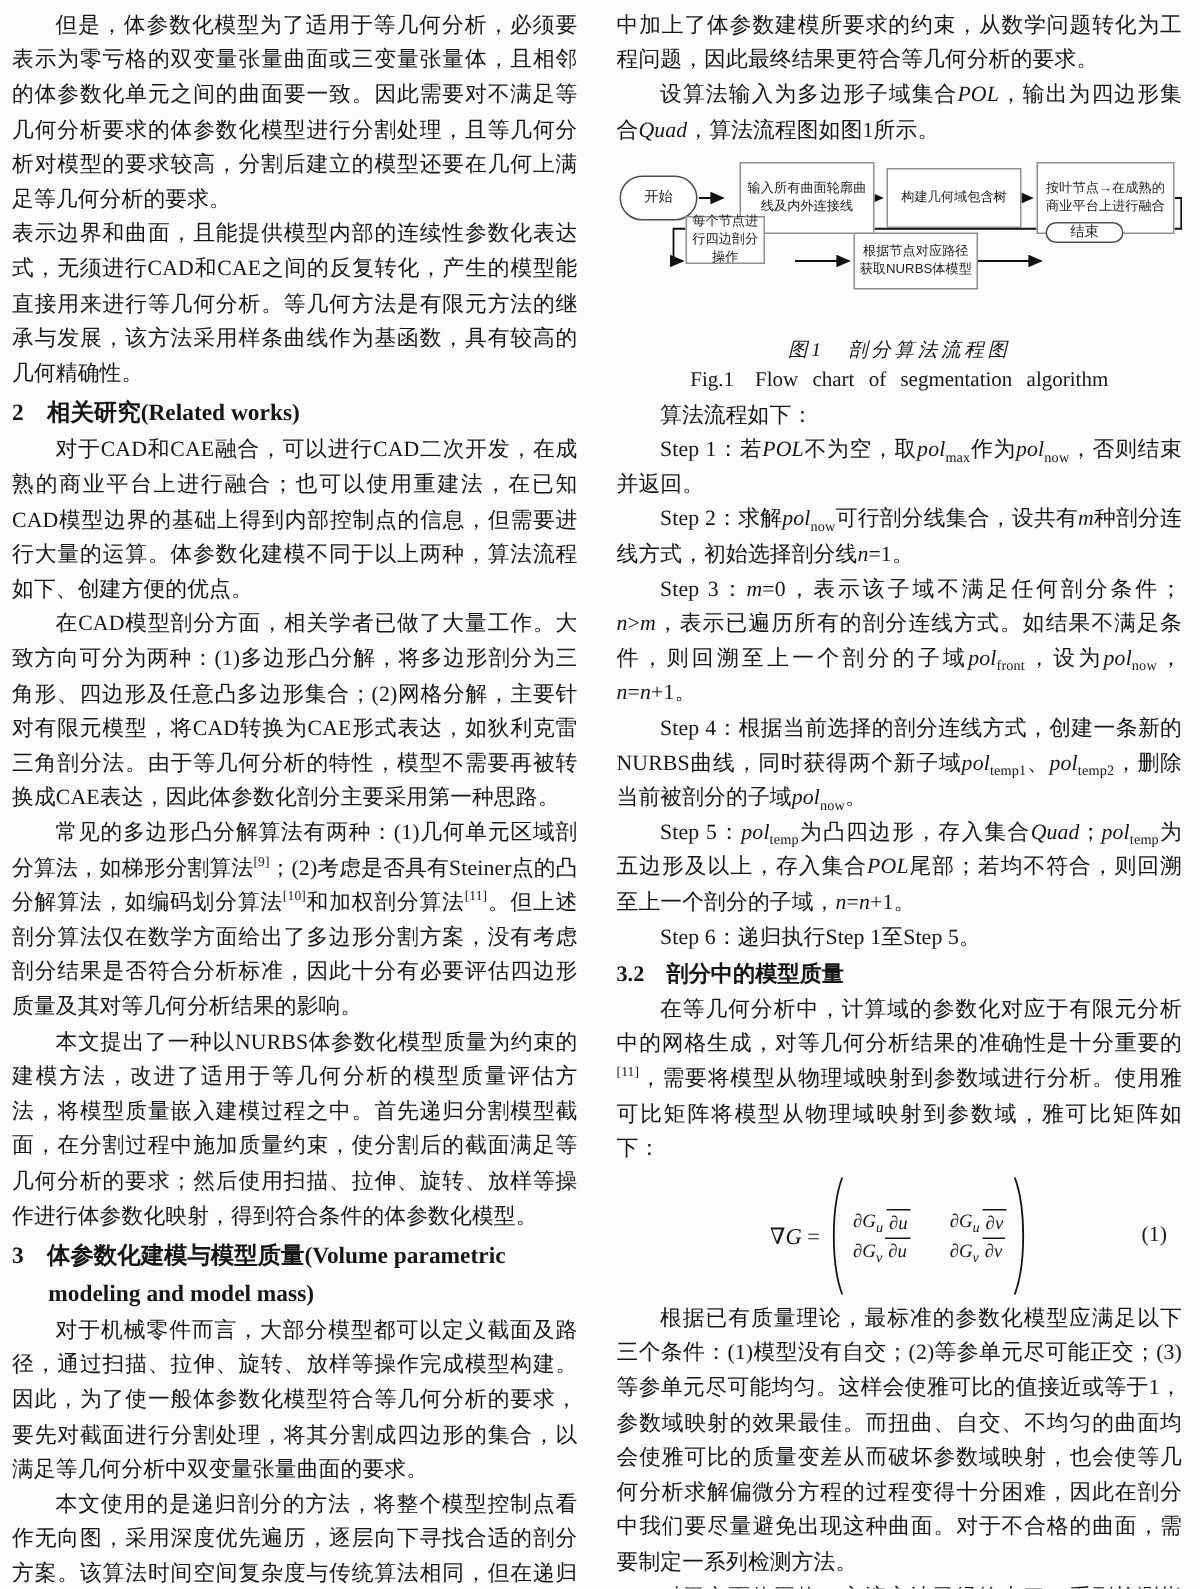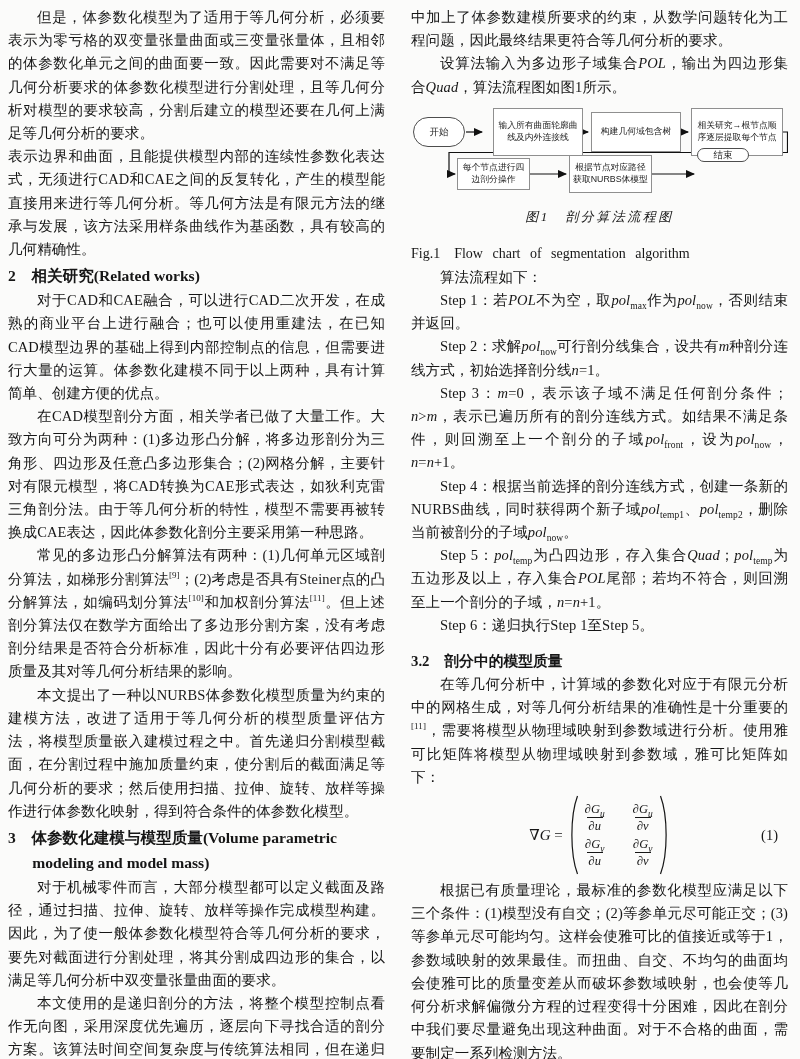--- a/index.html
+++ b/index.html
@@ -9,57 +9,57 @@
     font-family:"Liberation Serif","DejaVu Serif",serif;
   }
   .page{display:flex;gap:26px;box-sizing:border-box;width:800px;height:1059px;padding:6px 12px 0 8px;}
   .col{flex:1 1 0;min-width:0;overflow:hidden;}
   p.body{margin:0;font-size:14.5px;line-height:23.2px;text-align:justify;letter-spacing:.1px;}
   p.ind{text-indent:2em;}
   sup{font-size:9px;line-height:0;}
   sub{font-size:9.5px;line-height:0;}
   .h2{font-size:15.6px;line-height:25px;margin:2px 0 1px;font-weight:bold;}
   .h2.hang{padding-left:1.55em;text-indent:-1.55em;}
-  .h3{font-size:14.8px;line-height:24px;margin:12px 0 0;font-weight:bold;}
+  .h3{font-size:14.8px;line-height:24px;margin:1px 0 0;font-weight:bold;}
   
   .figure{margin:4px 0 3px;}
   .flowchart{
     position:relative;width:378px;height:97px;margin:0 auto;
     font-family:"Liberation Sans","DejaVu Sans",sans-serif;
     font-size:8.8px;line-height:1.32;color:#1c1c1c;
   }
   .fnode{
     position:absolute;border:1px solid #8f8f8f;background:#fff;
     display:flex;align-items:center;justify-content:center;text-align:center;
     box-sizing:border-box;padding:1px 3px;
   }
   .stadium{border-radius:16px;border-color:#4d4d4d;font-size:9.5px;}
   svg.arrows{position:absolute;left:0;top:0;}
-  .fig-cap-zh{text-align:center;font-size:13px;font-style:italic;letter-spacing:2.5px;margin-top:8px;line-height:18px;}
-  .fig-cap-en{font-size:14px;word-spacing:6px;margin-top:18px;line-height:19px;}
+  .fig-cap-zh{text-align:center;font-size:13px;font-style:italic;letter-spacing:2.5px;margin-top:24px;line-height:18px;}
+  .fig-cap-en{text-align:center;font-size:14px;word-spacing:6px;margin-top:2px;line-height:19px;}
   
   .equation{position:relative;display:flex;align-items:center;justify-content:center;margin:4px 0 2px;min-height:84px;}
   .eq-lhs{font-size:15px;margin-right:5px;}
   .matrix{display:grid;grid-template-columns:auto auto;column-gap:24px;row-gap:2px;padding:0 4px;}
-  .frac{display:flex;flex-direction:column;align-items:center;font-size:12.5px;line-height:1.3;}
+  .frac{display:flex;flex-direction:row;align-items:center;font-size:12.5px;line-height:1.3;}
   .frac .den{border-top:1px solid #161616;padding:0 2px;}
   .frac .num{padding:0 2px;}
   .eq-num{position:absolute;right:10px;top:50%;transform:translateY(-50%);font-size:14.5px;}
   .paren{display:block;}
 </style>
 </head>
 <body>
 
 <div class="page">
 
   <div class="col">
     <p class="body ind">但是，体参数化模型为了适用于等几何分析，必须要表示为零亏格的双变量张量曲面或三变量张量体，且相邻的体参数化单元之间的曲面要一致。因此需要对不满足等几何分析要求的体参数化模型进行分割处理，且等几何分析对模型的要求较高，分割后建立的模型还要在几何上满足等几何分析的要求。</p>
     <p class="body">表示边界和曲面，且能提供模型内部的连续性参数化表达式，无须进行CAD和CAE之间的反复转化，产生的模型能直接用来进行等几何分析。等几何方法是有限元方法的继承与发展，该方法采用样条曲线作为基函数，具有较高的几何精确性。</p>
     <div class="h2">2　相关研究(Related works)</div>
-    <p class="body ind">对于CAD和CAE融合，可以进行CAD二次开发，在成熟的商业平台上进行融合；也可以使用重建法，在已知CAD模型边界的基础上得到内部控制点的信息，但需要进行大量的运算。体参数化建模不同于以上两种，具有计算简单、创建方便的优点。</p>
+    <p class="body ind">对于CAD和CAE融合，可以进行CAD二次开发，在成熟的商业平台上进行融合；也可以使用重建法，在已知CAD模型边界的基础上得到内部控制点的信息，但需要进行大量的运算。体参数化建模不同于以上两种，算法流程如下、创建方便的优点。</p>
     <p class="body ind">在CAD模型剖分方面，相关学者已做了大量工作。大致方向可分为两种：(1)多边形凸分解，将多边形剖分为三角形、四边形及任意凸多边形集合；(2)网格分解，主要针对有限元模型，将CAD转换为CAE形式表达，如狄利克雷三角剖分法。由于等几何分析的特性，模型不需要再被转换成CAE表达，因此体参数化剖分主要采用第一种思路。</p>
     <p class="body ind">常见的多边形凸分解算法有两种：(1)几何单元区域剖分算法，如梯形分割算法<sup>[9]</sup>；(2)考虑是否具有Steiner点的凸分解算法，如编码划分算法<sup>[10]</sup>和加权剖分算法<sup>[11]</sup>。但上述剖分算法仅在数学方面给出了多边形分割方案，没有考虑剖分结果是否符合分析标准，因此十分有必要评估四边形质量及其对等几何分析结果的影响。</p>
     <p class="body ind">本文提出了一种以NURBS体参数化模型质量为约束的建模方法，改进了适用于等几何分析的模型质量评估方法，将模型质量嵌入建模过程之中。首先递归分割模型截面，在分割过程中施加质量约束，使分割后的截面满足等几何分析的要求；然后使用扫描、拉伸、旋转、放样等操作进行体参数化映射，得到符合条件的体参数化模型。</p>
     <div class="h2 hang">3　体参数化建模与模型质量(Volume parametric modeling and model mass)</div>
     <p class="body ind">对于机械零件而言，大部分模型都可以定义截面及路径，通过扫描、拉伸、旋转、放样等操作完成模型构建。因此，为了使一般体参数化模型符合等几何分析的要求，要先对截面进行分割处理，将其分割成四边形的集合，以满足等几何分析中双变量张量曲面的要求。</p>
     <p class="body ind">本文使用的是递归剖分的方法，将整个模型控制点看作无向图，采用深度优先遍历，逐层向下寻找合适的剖分方案。该算法时间空间复杂度与传统算法相同，但在递归过程</p>
   </div>
 
   <div class="col">
     <p class="body">中加上了体参数建模所要求的约束，从数学问题转化为工程问题，因此最终结果更符合等几何分析的要求。</p>
@@ -83,23 +83,23 @@
         <div class="fnode stadium" style="left:2px;top:14px;width:52px;height:30px;">
             <span>开始</span>
           </div>
         <div class="fnode" style="left:82px;top:5px;width:90px;height:48px;">
             <span>输入所有曲面轮廓曲线及内外连接线</span>
           </div>
         <div class="fnode" style="left:180px;top:9px;width:90px;height:40px;">
             <span>构建几何域包含树</span>
           </div>
         <div class="fnode" style="left:280px;top:5px;width:92px;height:48px;">
-            <span>相关研究→根节点顺序逐层提取每个节点</span>
+            <span>按叶节点→在成熟的商业平台上进行融合</span>
           </div>
-        <div class="fnode" style="left:46px;top:55px;width:73px;height:32px;">
+        <div class="fnode" style="left:46px;top:41px;width:53px;height:32px;">
             <span>每个节点进行四边剖分操作</span>
           </div>
         <div class="fnode" style="left:158px;top:52px;width:83px;height:38px;justify-content:center;">
             <span>根据节点对应路径获取NURBS体模型</span>
           </div>
         <div class="fnode stadium" style="left:286px;top:45px;width:52px;height:14px;">
             <span>结束</span>
           </div>
       </div>
       <div class="fig-cap-zh">图1　剖分算法流程图</div>

